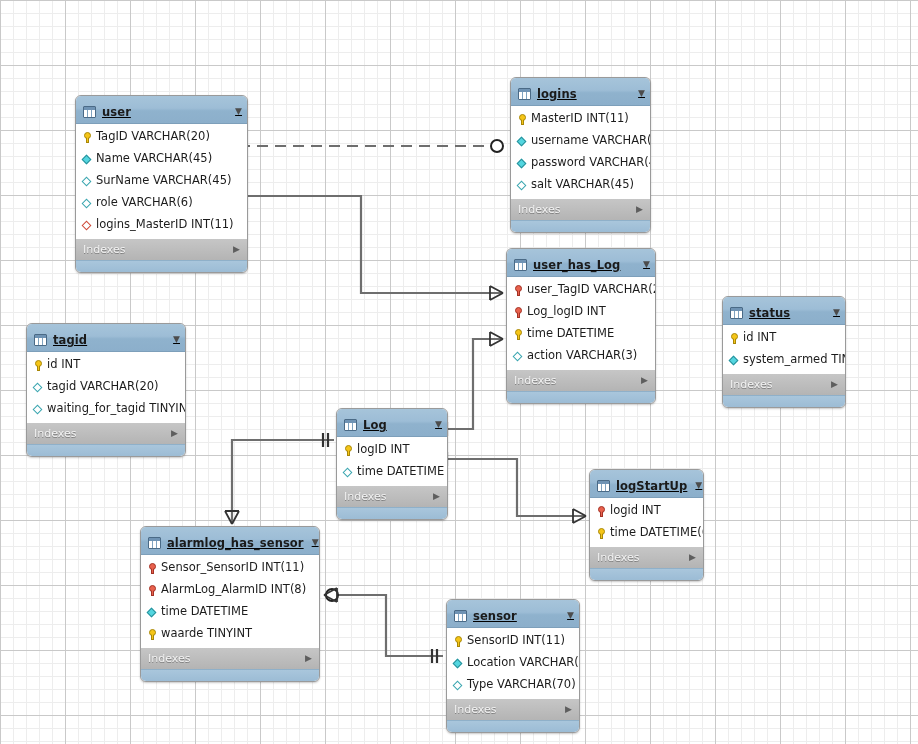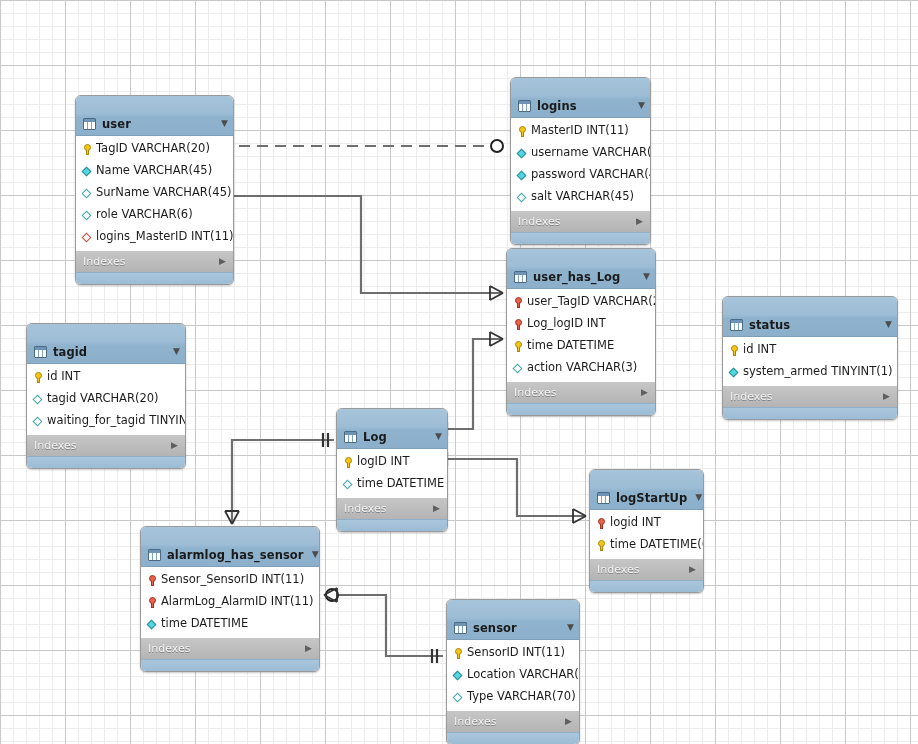--- a/index.html
+++ b/index.html
@@ -76,24 +76,25 @@
     border: 1px solid #9a9a9a;
     border-radius: 6px;
     background: #ffffff;
     box-shadow: 0 1px 2px rgba(0,0,0,0.22);
     overflow: hidden;
   }
   .tbl-hdr {
     height: 23px;
     display: flex;
     align-items: center;
-    padding: 16px 5px 0 7px;
+    padding: 4px 5px 0 7px;
     background: linear-gradient(to bottom, #a6c4da 0%, #9dbdd6 45%, #8fb2cd 55%, #8cafcb 100%);
     border-bottom: 1px solid #7d9fba;
     position: relative;
+    text-decoration: underline;
   }
   .tbl-ico {
     width: 13px;
     height: 12px;
     flex: 0 0 auto;
     margin-right: 6px;
     position: relative;
     background: #ffffff;
     border: 1px solid #4a6a86;
     border-radius: 1px;
@@ -297,21 +298,21 @@
 
     <g>
       <path class="lnk" d="M 443 656 L 386 656 L 386 595 L 338 595"></path>
       <line class="tick" x1="437" y1="649" x2="437" y2="663"></line>
       <line class="tick" x1="432" y1="649" x2="432" y2="663"></line>
       <circle class="ocirc" cx="332" cy="595" r="6"></circle>
       <path class="foot" d="M 324 595 L 337 588 M 324 595 L 337 602 M 337 588 L 337 602"></path>
     </g>
   </svg>
 
-  <div class="tbl" style="left:75px; top:95px; width:159px;">
+  <div class="tbl" style="left:75px; top:95px; width:173px;">
     <div class="tbl-hdr">
       <span class="tbl-ico"></span>
       <span class="tbl-name">user</span>
       <span class="tbl-caret">▼</span>
     </div>
     <div class="tbl-cols">
       <div class="col">
         <span class="key pk"></span>
         <span class="col-txt">TagID VARCHAR(20)</span>
       </div>
@@ -394,21 +395,21 @@
         <span class="col-txt">action VARCHAR(3)</span>
       </div>
     </div>
     <div class="tbl-idx">
       <span class="tbl-idx-lbl">Indexes</span>
       <span class="tbl-idx-arrow">▶</span>
     </div>
     <div class="tbl-foot"></div>
   </div>
 
-  <div class="tbl" style="left:722px; top:296px; width:176px;">
+  <div class="tbl" style="left:722px; top:296px; width:124px;">
     <div class="tbl-hdr">
       <span class="tbl-ico"></span>
       <span class="tbl-name">status</span>
       <span class="tbl-caret">▼</span>
     </div>
     <div class="tbl-cols">
       <div class="col">
         <span class="key pk"></span>
         <span class="col-txt">id INT</span>
       </div>
@@ -503,26 +504,30 @@
       <span class="tbl-name">alarmlog_has_sensor</span>
       <span class="tbl-caret">▼</span>
     </div>
     <div class="tbl-cols">
       <div class="col">
         <span class="key pkfk"></span>
         <span class="col-txt">Sensor_SensorID INT(11)</span>
       </div>
       <div class="col">
         <span class="key pkfk"></span>
-        <span class="col-txt">AlarmLog_AlarmID INT(11)</span>
+        <span class="col-txt">AlarmLog_AlarmID INT(8)</span>
       </div>
       <div class="col">
         <span class="key dia-f"></span>
         <span class="col-txt">time DATETIME</span>
       </div>
+      <div class="col">
+        <span class="key pk"></span>
+        <span class="col-txt">waarde TINYINT</span>
+      </div>
     </div>
     <div class="tbl-idx">
       <span class="tbl-idx-lbl">Indexes</span>
       <span class="tbl-idx-arrow">▶</span>
     </div>
     <div class="tbl-foot"></div>
   </div>
 
   <div class="tbl" style="left:446px; top:599px; width:134px;">
     <div class="tbl-hdr">

